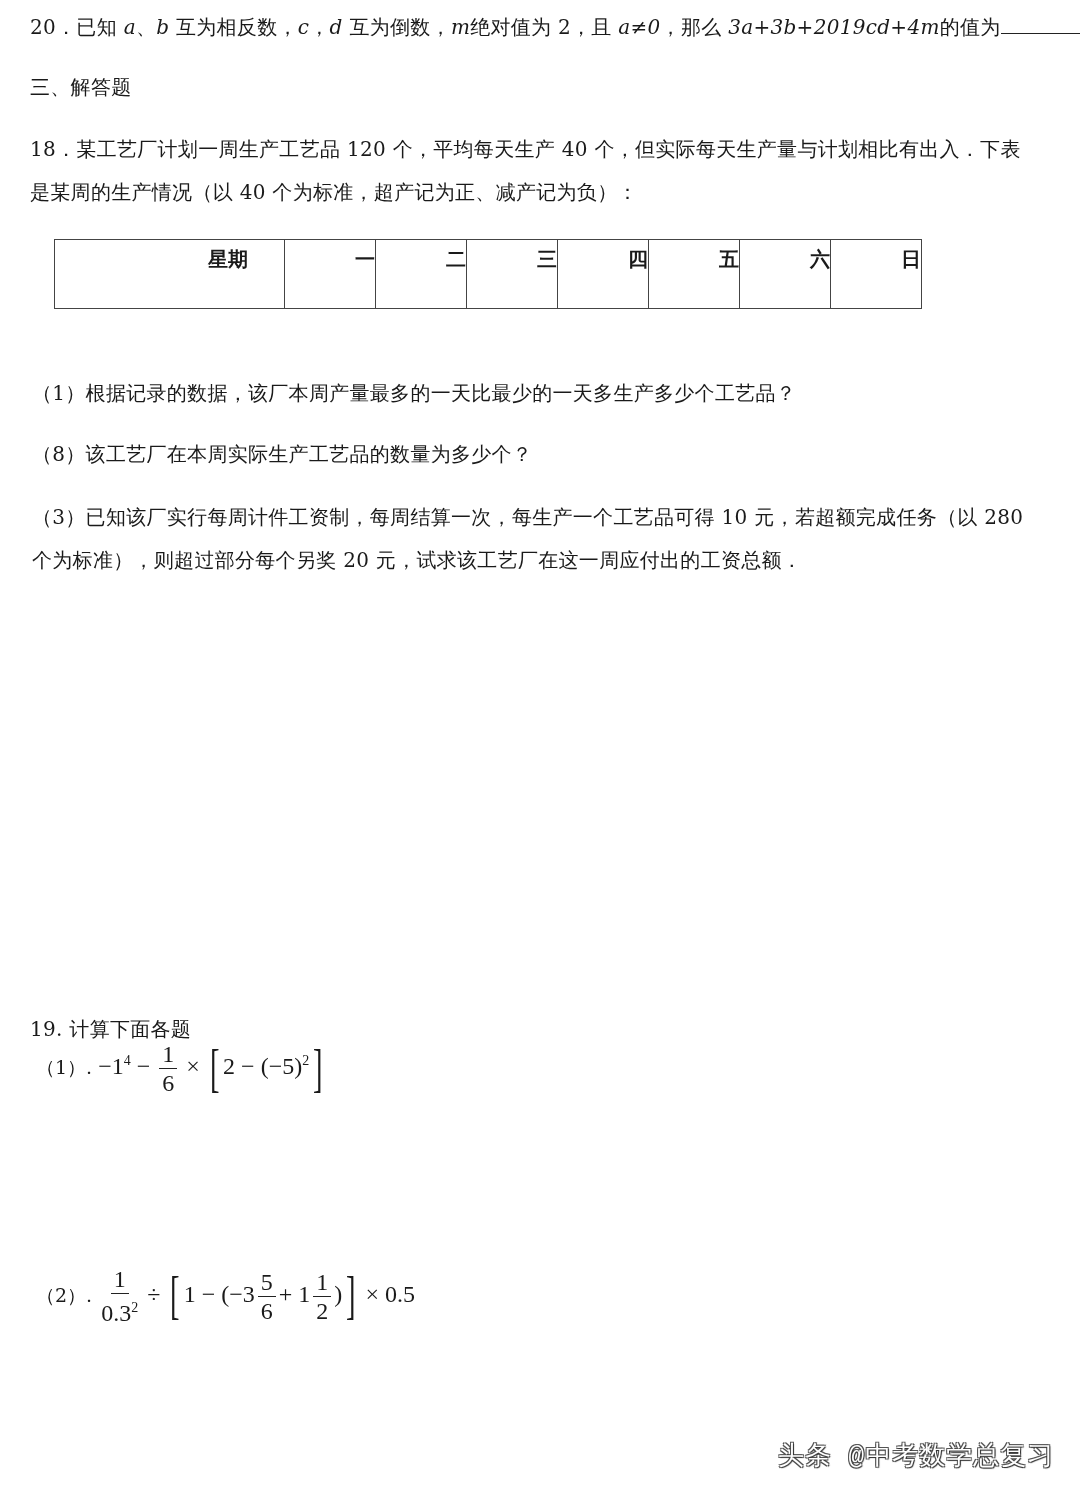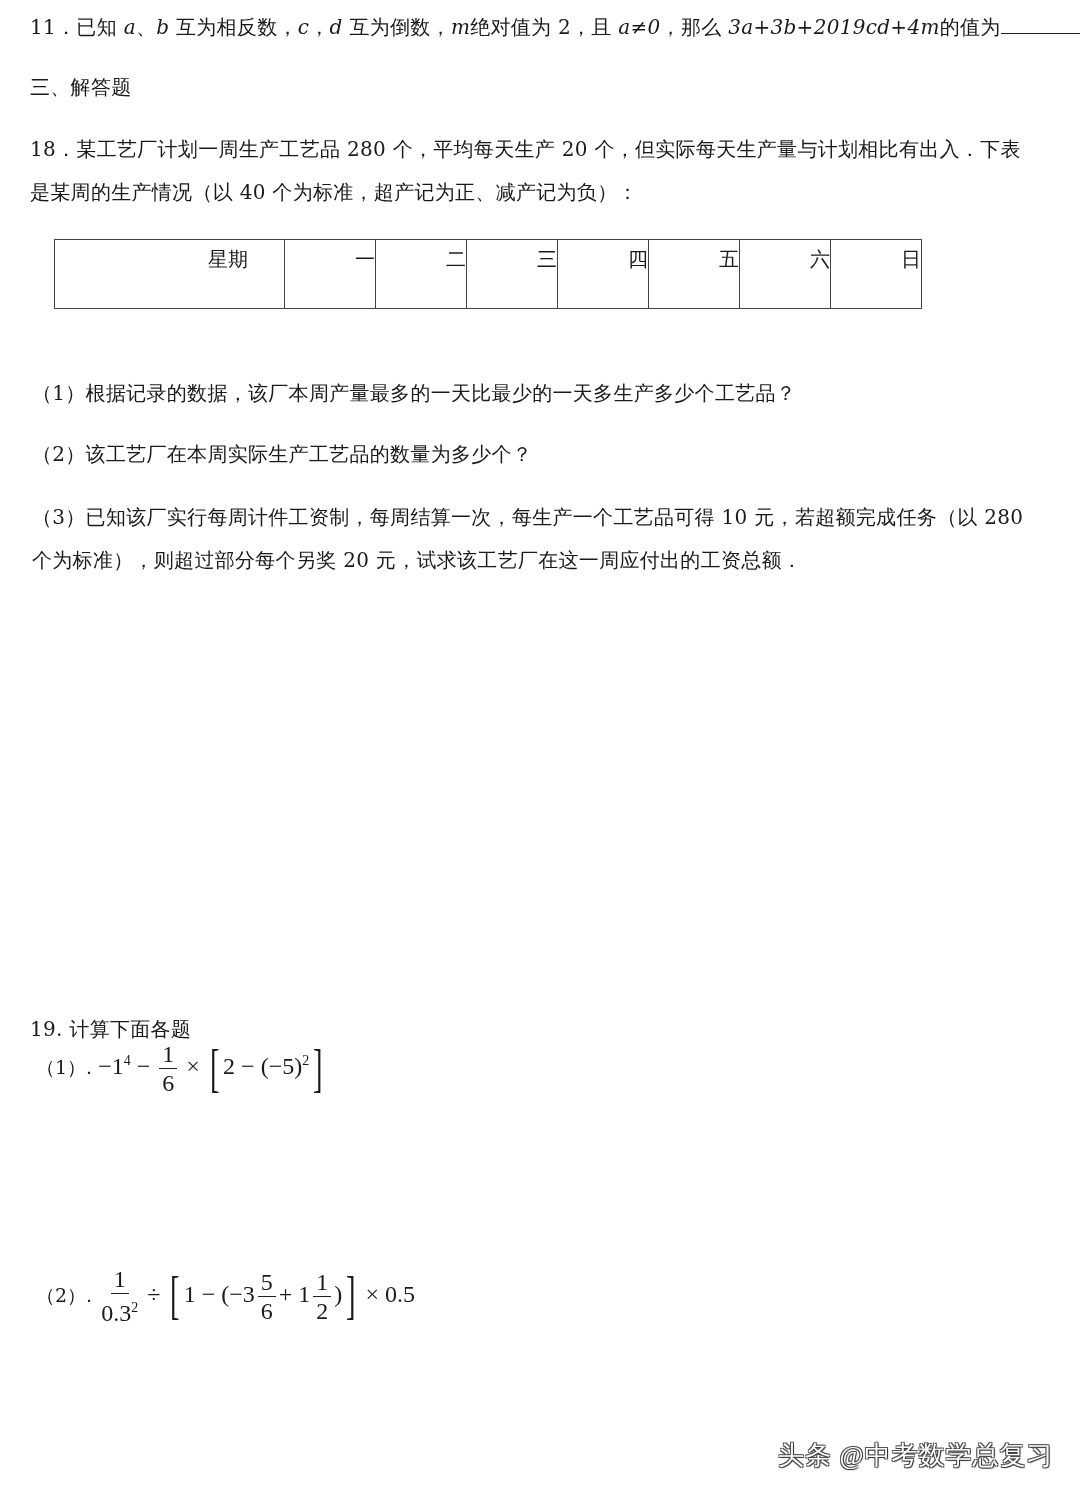--- a/index.html
+++ b/index.html
@@ -1,67 +1,67 @@
 <!DOCTYPE html>
 <html><head>
 <meta charset="utf-8">
 <style>
   html, body { margin: 0; padding: 0; background: #ffffff; }
   body { width: 1080px; height: 1498px; position: relative; overflow: hidden;
          font-family: "DejaVu Serif", "Liberation Serif", serif; color: #1a1a1a; }
   .line { position: absolute; left: 30px; font-size: 20px; line-height: 26px; white-space: nowrap; letter-spacing: 0.3px; }
   .it { font-style: italic; }
   .blank { display: inline-block; width: 96px; border-bottom: 1px solid #222; height: 18px; vertical-align: baseline; }
-  table.prod { position: absolute; left: 54px; top: 239px; border-collapse: collapse; }
+  table.prod { position: absolute; left: 54px; top: 239px; border-collapse: collapse; font-weight: bold; }
   table.prod td { border: 1.5px solid #444; height: 68px; font-size: 20px; vertical-align: top; padding: 6px 0 0 0;
                   text-align: right; overflow: hidden; white-space: nowrap; }
   table.prod td.hd { width: 193px; }
   table.prod td.c { width: 90px; }
   table.prod tr:first-child td { height: 62px; }
   .math { position: absolute; font-family: "Liberation Serif", "DejaVu Serif", serif; font-size: 24px; white-space: nowrap; }
   .frac { display: inline-flex; flex-direction: column; align-items: center; vertical-align: middle; margin: 0 3px; }
   .frac .num { border-bottom: 1.5px solid #222; padding: 0 3px; line-height: 28px; }
   .frac .den { line-height: 28px; }
   .brk { font-size: 52px; font-weight: 100; vertical-align: middle; line-height: 1; transform: scaleX(0.55); display: inline-block; }
   sup { font-size: 14px; }
-  .watermark { position: absolute; left: 778px; top: 1438px; font-family: Liberation Serif, serif; font-size: 26px;
+  .watermark { position: absolute; left: 778px; top: 1438px; font-family: Liberation Mono, monospace; font-size: 26px;
                color: #ffffff; text-shadow: 1px 1px 1px #333, -1px -1px 0 #555, 1px -1px 0 #555, -1px 1px 0 #555; letter-spacing: 1px; }
 </style>
 </head>
 <body>
 
 <div class="line" style="top:14px;">
-  <span>11．</span><span>已知</span>
+  <span>20．</span><span>已知</span>
   <span class="it">a</span><span>、</span><span class="it">b</span>
   <span>互为相反数，</span><span class="it">c</span><span>，</span><span class="it">d</span>
   <span>互为倒数，</span><span class="it">m</span><span>绝对值为 2，且 </span><span class="it">a≠0</span><span>，那么 </span><span class="it">3a+3b+2019cd+4m</span><span>的值为</span><span class="blank"></span>
 </div>
 
 <div class="line" style="top:74px;">三、解答题</div>
 
-<div class="line" style="top:136px;">18．某工艺厂计划一周生产工艺品 280 个，平均每天生产 20 个，但实际每天生产量与计划相比有出入．下表</div>
+<div class="line" style="top:136px;">18．某工艺厂计划一周生产工艺品 120 个，平均每天生产 40 个，但实际每天生产量与计划相比有出入．下表</div>
 <div class="line" style="top:179px;">是某周的生产情况（以 40 个为标准，超产记为正、减产记为负）：</div>
 
 <table class="prod">
   <tbody>
       <tr>
     <td class="hd" style="padding-right:36px;">星期</td>
     <td class="c">一</td>
     <td class="c">二</td>
     <td class="c">三</td>
     <td class="c">四</td>
     <td class="c">五</td>
     <td class="c">六</td>
     <td class="c">日</td>
   </tr>
 </tbody>
   </table>
 
 <div class="line" style="top:380px;left:32px;">（1）根据记录的数据，该厂本周产量最多的一天比最少的一天多生产多少个工艺品？</div>
-<div class="line" style="top:441px;left:32px;">（2）该工艺厂在本周实际生产工艺品的数量为多少个？</div>
+<div class="line" style="top:441px;left:32px;">（8）该工艺厂在本周实际生产工艺品的数量为多少个？</div>
 <div class="line" style="top:504px;left:32px;">（3）已知该厂实行每周计件工资制，每周结算一次，每生产一个工艺品可得 10 元，若超额完成任务（以 280</div>
 <div class="line" style="top:547px;left:32px;">个为标准），则超过部分每个另奖 20 元，试求该工艺厂在这一周应付出的工资总额．</div>
 
 <div class="line" style="top:1016px;">19. 计算下面各题</div>
 
 <div class="math" style="left:36px;top:1040px;">
   <span style="font-family:'DejaVu Serif',serif;font-size:19px;">（1）.</span>
   <span>−1</span><sup>4</sup>
   <span>−</span>
   <span class="frac">

